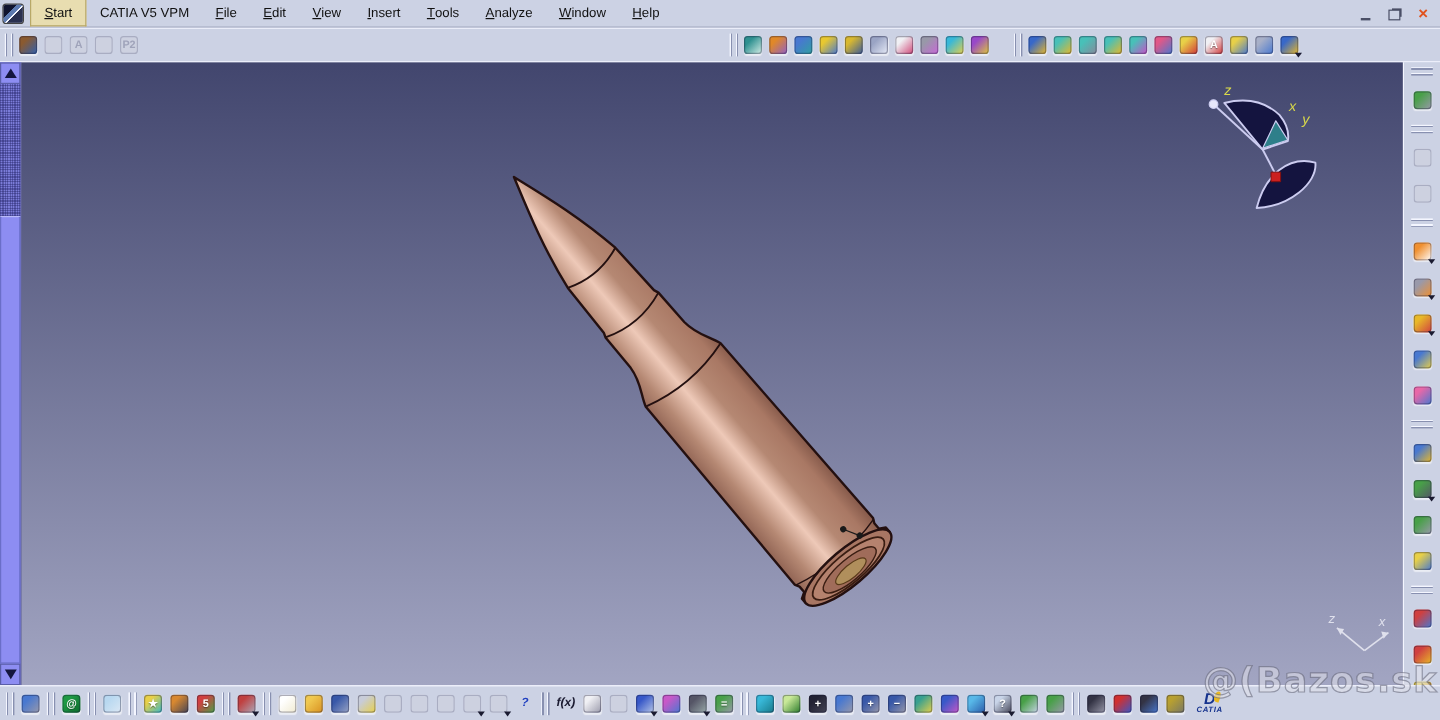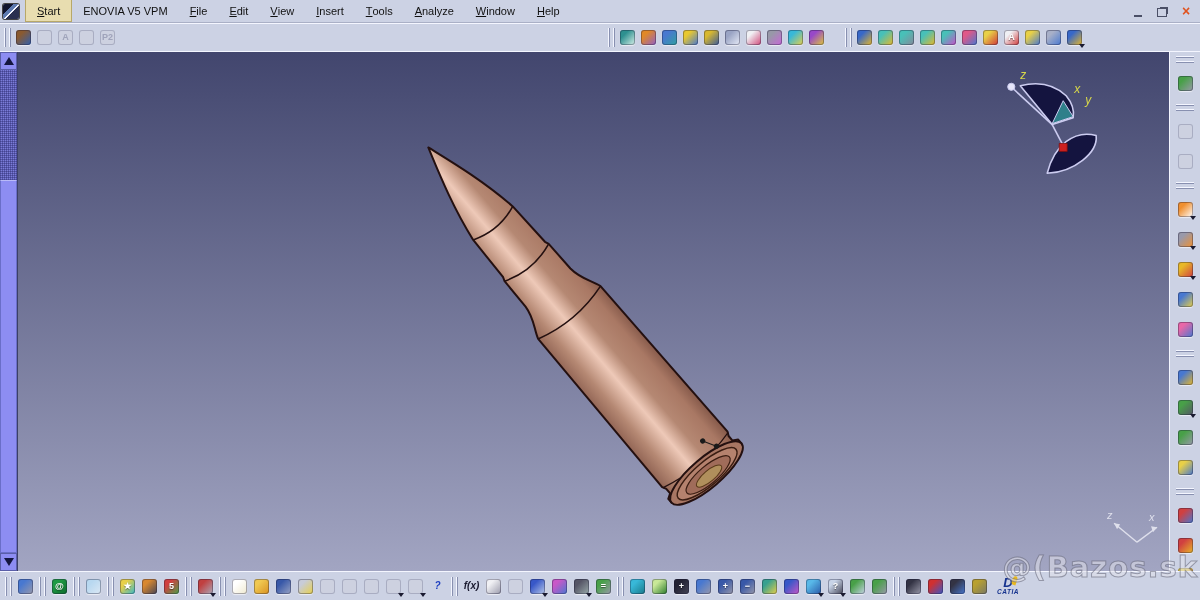--- a/index.html
+++ b/index.html
@@ -59,21 +59,21 @@
 </style>
 </head>
 <body>
 
 <div id="app">
 
   <div id="titlebar">
     <span id="app-logo"></span>
     <div id="menu-items">
         <span class="menu-item hl"><u>S</u>tart</span>
-        <span class="menu-item">ENOVIA V5 VPM</span>
+        <span class="menu-item">CATIA V5 VPM</span>
         <span class="menu-item"><u>F</u>ile</span>
         <span class="menu-item"><u>E</u>dit</span>
         <span class="menu-item"><u>V</u>iew</span>
         <span class="menu-item"><u>I</u>nsert</span>
         <span class="menu-item"><u>T</u>ools</span>
         <span class="menu-item"><u>A</u>nalyze</span>
         <span class="menu-item"><u>W</u>indow</span>
         <span class="menu-item"><u>H</u>elp</span>
       </div>
     <div id="win-controls">

